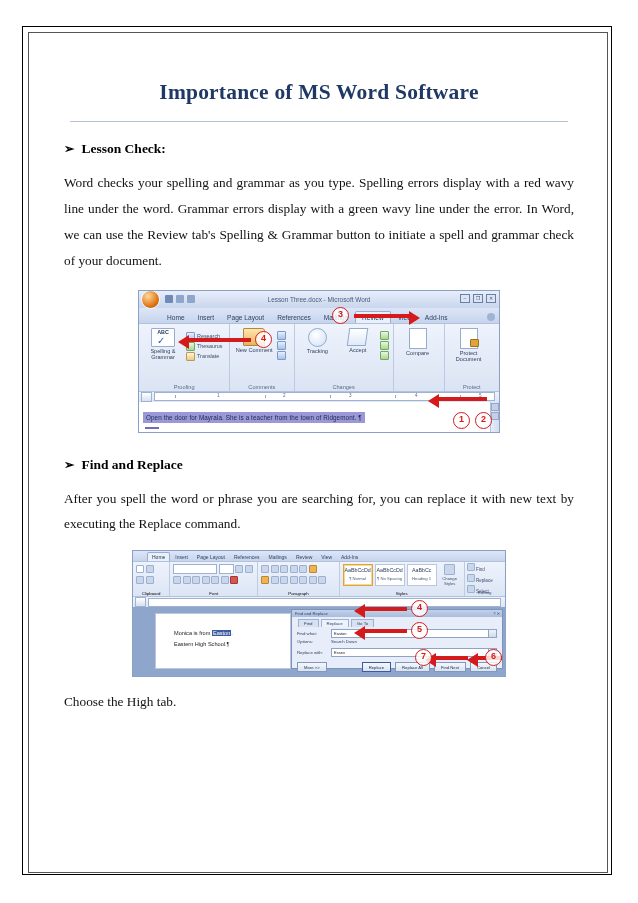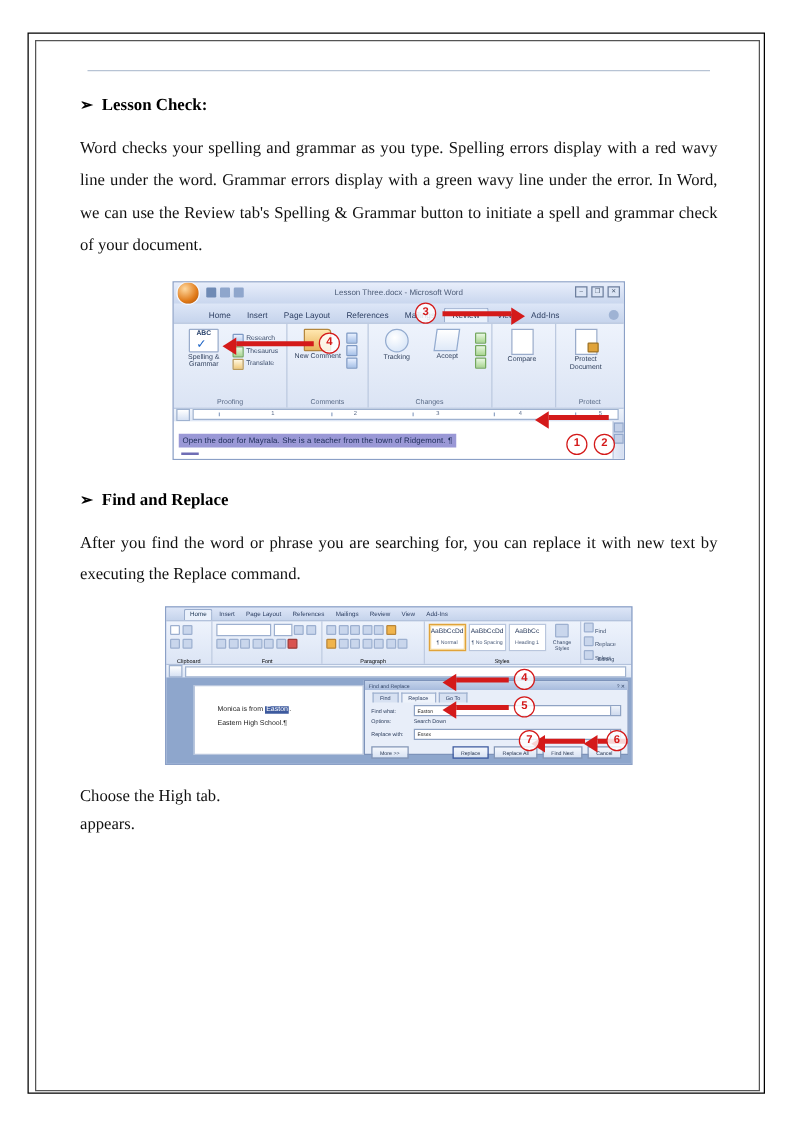--- a/index.html
+++ b/index.html
@@ -167,20 +167,21 @@
 </style>
 </head>
 <body>
 
 <div class="page">
   <div class="border-outer"></div>
   <div class="border-inner"></div>
 
   <div class="content">
 
+    <div class="doc-title">Importance of MS Word Software</div>
     <div class="title-rule"></div>
 
     <div class="bullet-head">
       <span class="bullet-glyph">➢</span>
       <span>Lesson Check:</span>
     </div>
 
     <div class="para">Word checks your spelling and grammar as you type. Spelling errors display with a red wavy line under the word. Grammar errors display with a green wavy line under the error. In Word, we can use the Review tab's Spelling &amp; Grammar button to initiate a spell and grammar check of your document.</div>
 
     <div class="shot-wrap">
@@ -343,21 +344,21 @@
         <div class="numc" style="left:314px;top:121px">1</div>
         <div class="numc" style="left:336px;top:121px">2</div>
       </div>
     </div>
 
     <div class="bullet-head" style="margin-top:24px">
       <span class="bullet-glyph">➢</span>
       <span>Find and Replace</span>
     </div>
 
-    <div class="para" style="line-height:1.9">After you find the word or phrase you are searching for, you can replace it with new text by executing the Replace command.</div>
+    <div class="para" style="line-height:1.9">After you spell the word or phrase you are searching for, you can replace it with new text by executing the Replace command.</div>
 
     <div class="shot-wrap" style="margin-top:14px">
       <div class="app s2">
 
         <div class="tabrow">
           <div class="tab sel">Home</div>
           <div class="tab">Insert</div>
           <div class="tab">Page Layout</div>
           <div class="tab">References</div>
           <div class="tab">Mailings</div>
@@ -509,17 +510,16 @@
         <div class="arrow left" style="left:303px;top:105px;width:32px"></div>
         <div class="numc" style="left:282px;top:98px">7</div>
 
         <div class="arrow left" style="left:345px;top:105px;width:24px"></div>
         <div class="numc" style="left:352px;top:98px">6</div>
       </div>
     </div>
 
     <div class="para tight" style="margin-top:14px">
       <div>Choose the High tab.</div>
-      <div>appears.</div>
     </div>
 
   </div>
 </div>
 
 </body></html>

